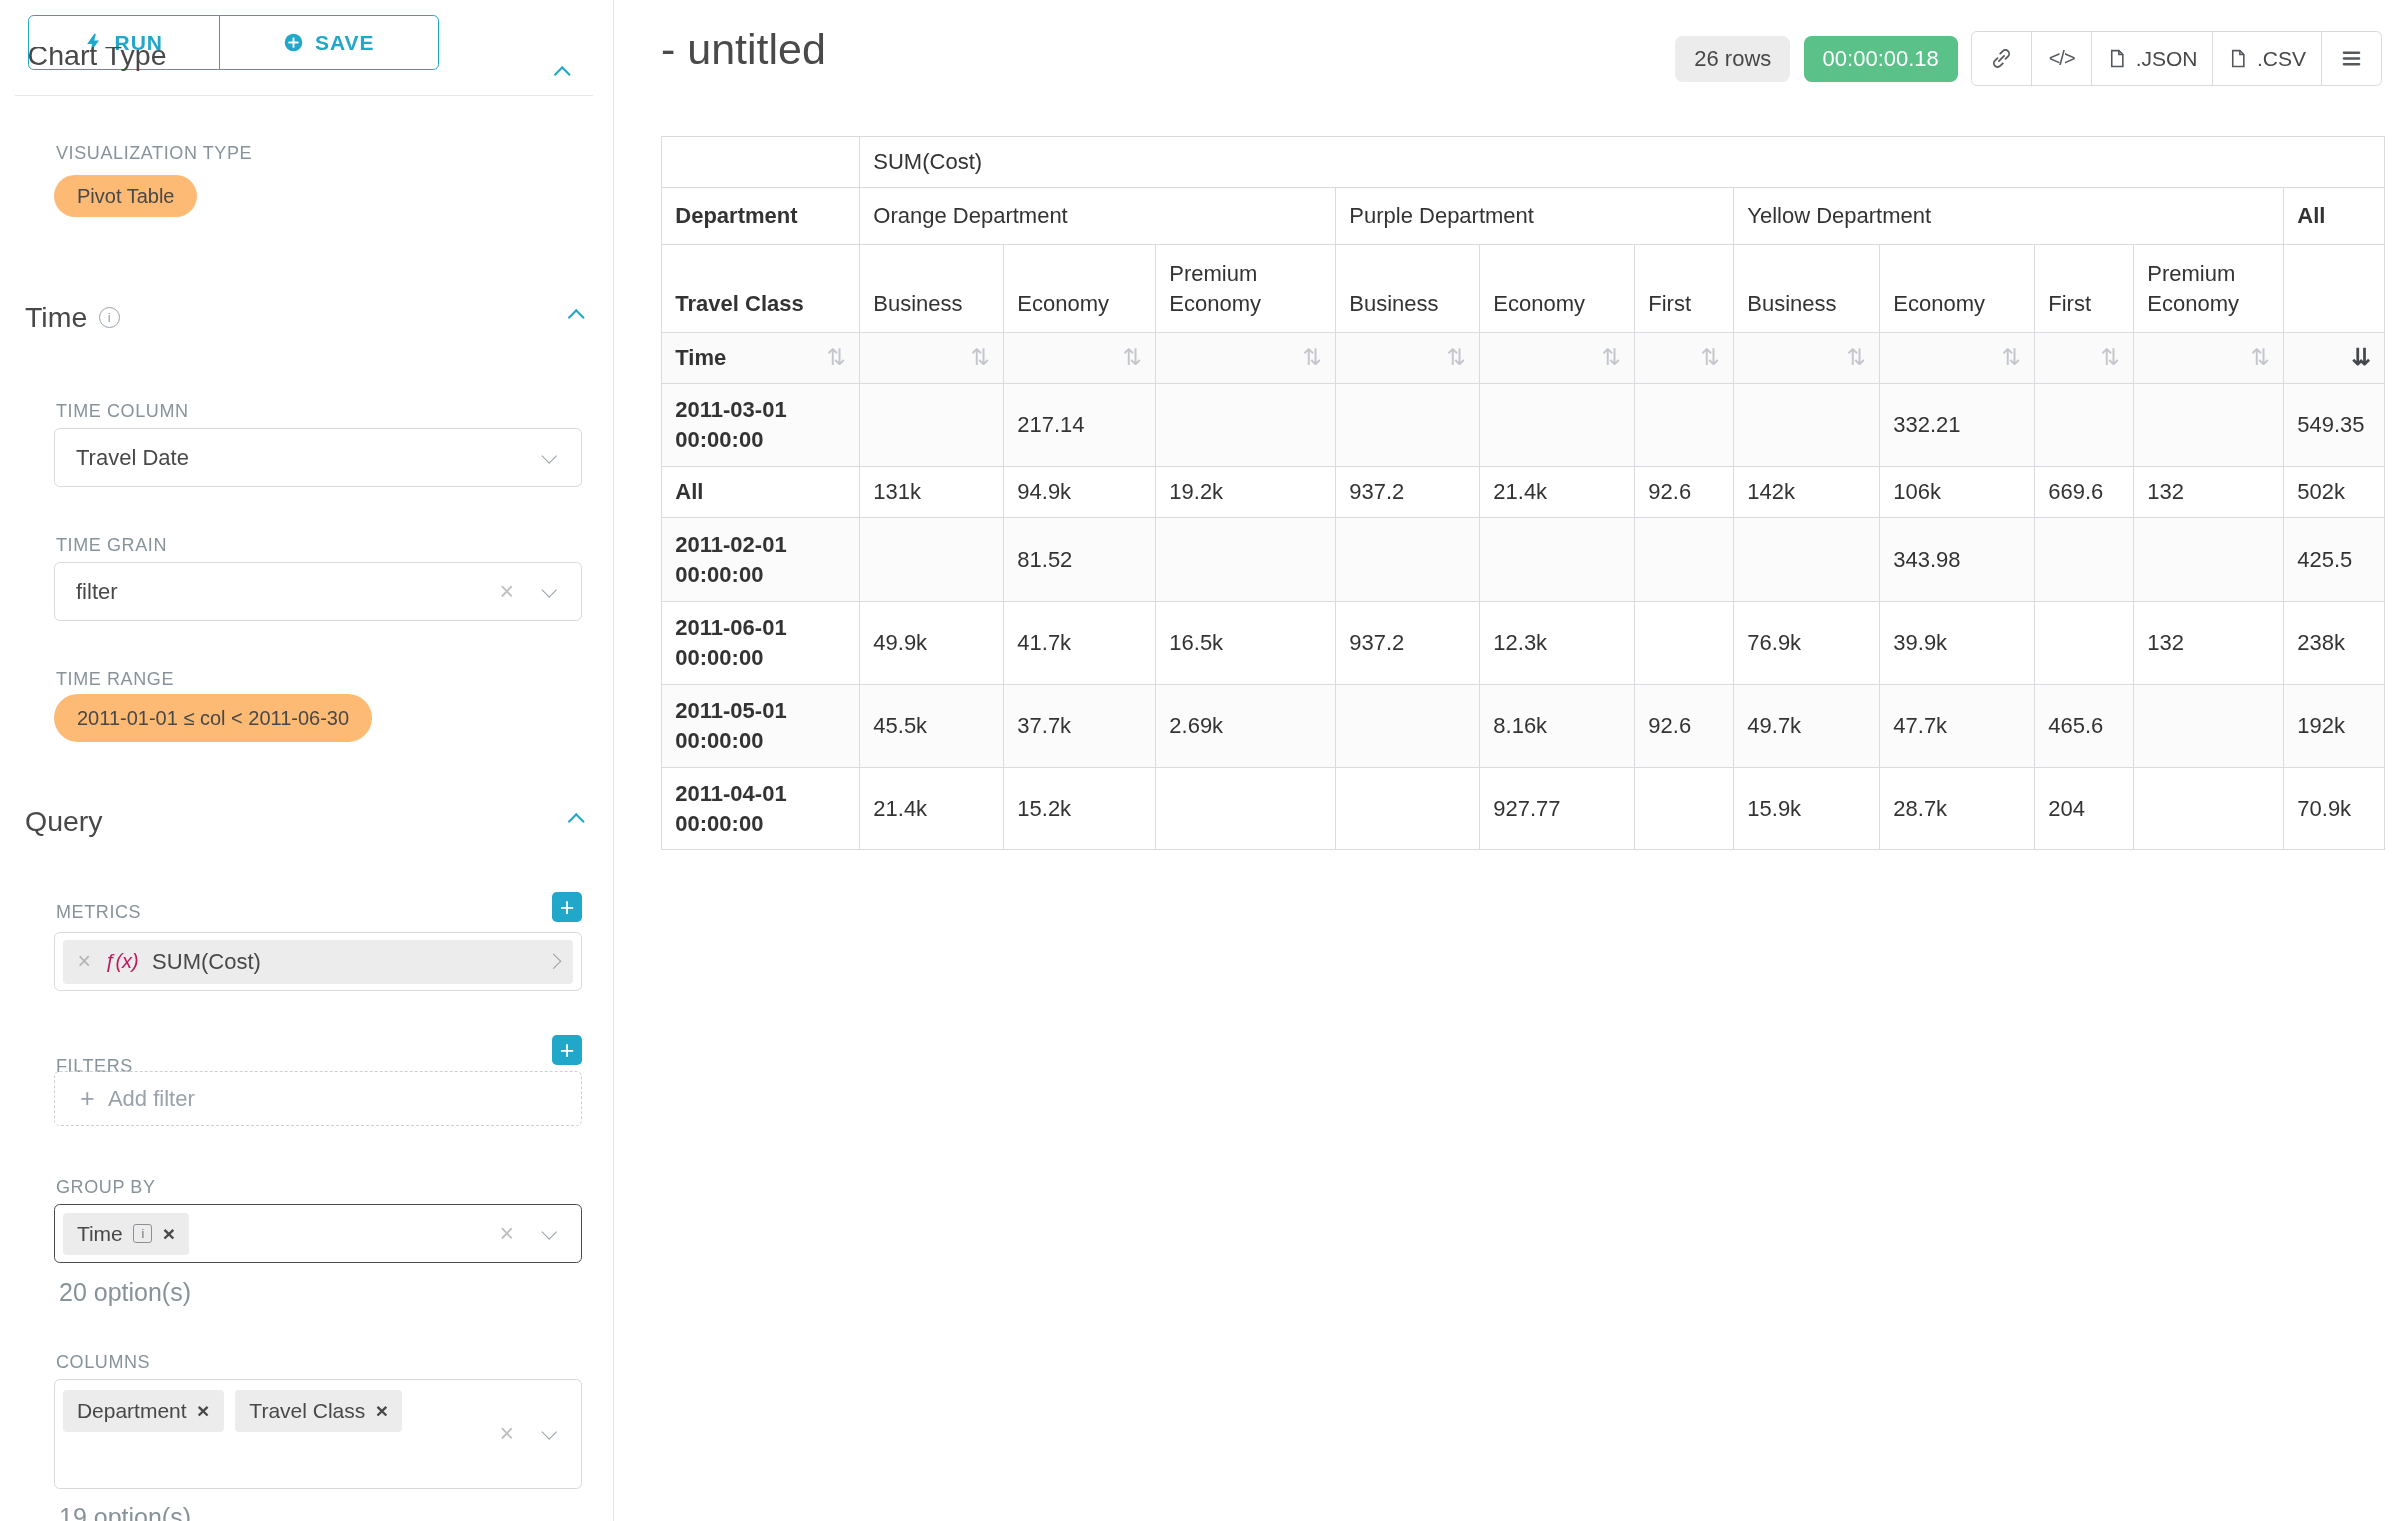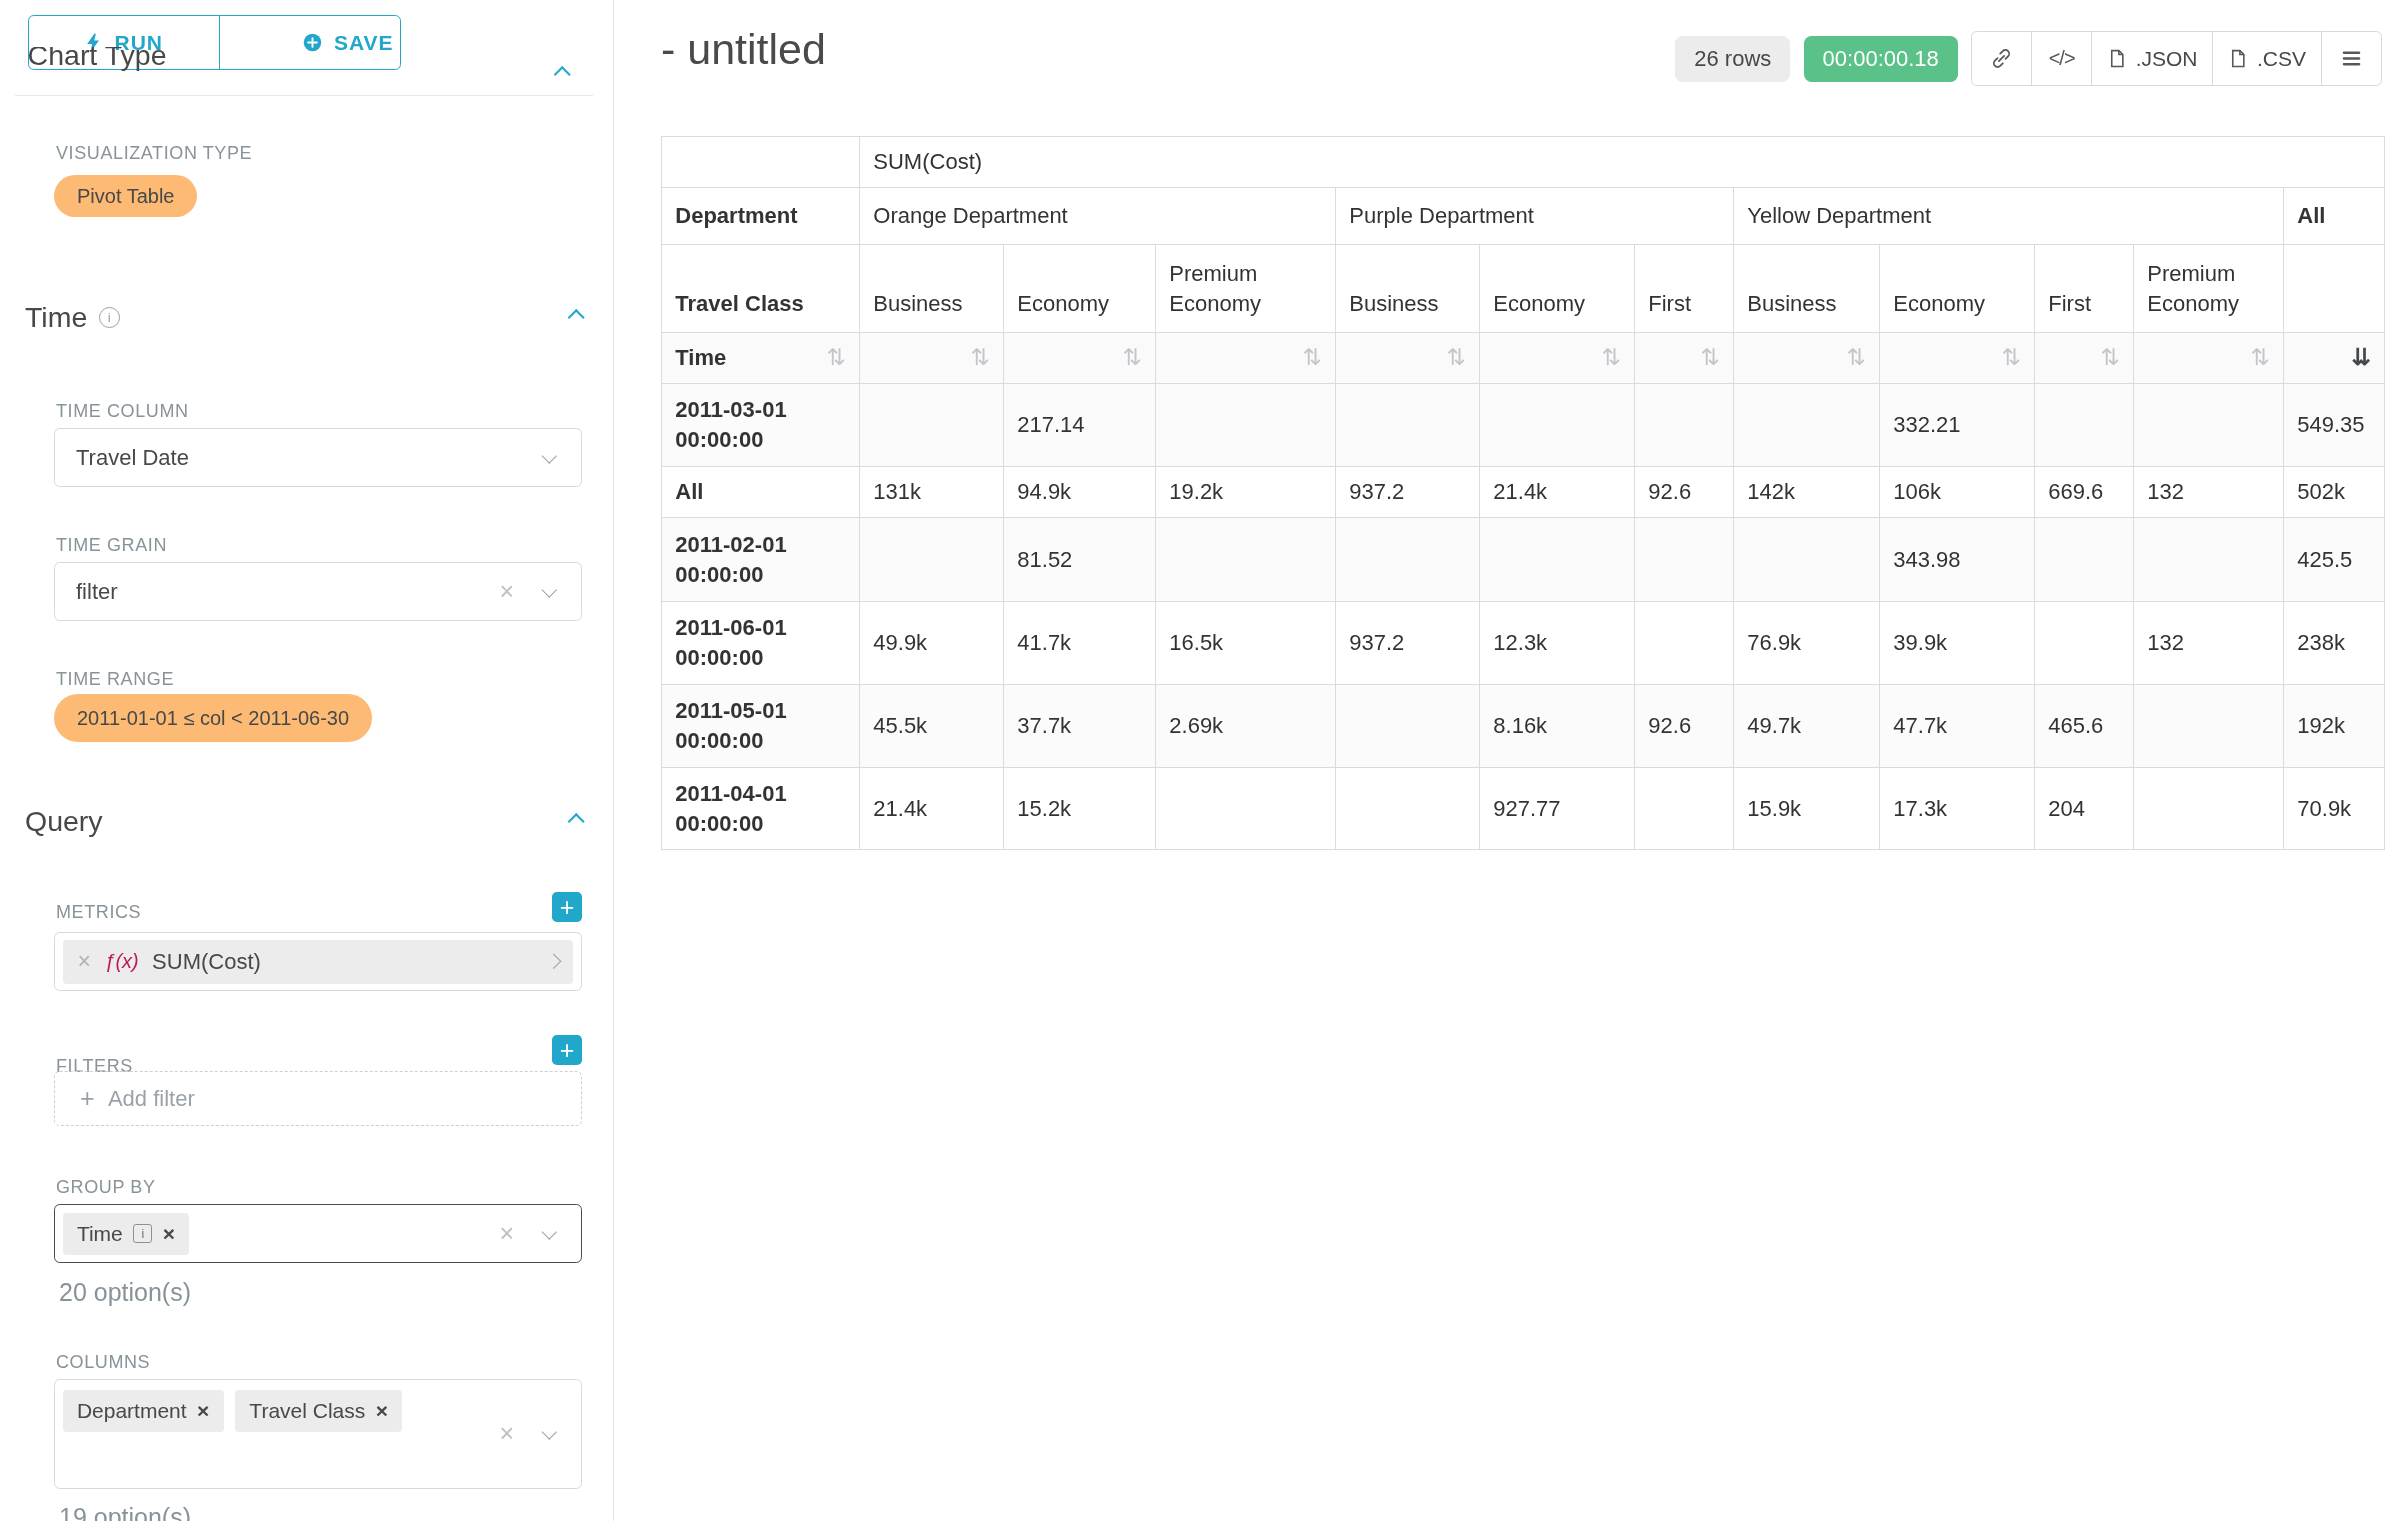--- a/index.html
+++ b/index.html
@@ -11,21 +11,21 @@
   }
 
   
   .sidebar { position:absolute; left:0; top:0; width:614px; height:1522px; background:#fff; border-right:1px solid #e4e4e4; }
 
   .btns { position:absolute; top:15px; left:27.6px; display:flex; }
   .btn { height:55px; background:#fff; border:1px solid #20a7c9; color:#20a7c9;
          font-size:21px; font-weight:600; letter-spacing:1px; display:flex; align-items:center;
          justify-content:center; gap:11.4px; cursor:pointer; font-family:inherit; }
   .btn-run { width:192px; border-radius:5.7px 0 0 5.7px; }
-  .btn-save { width:182px; margin-left:-1px; border-radius:0 5.7px 5.7px 0;justify-content:flex-end; }
+  .btn-save { width:220px; margin-left:-1px; border-radius:0 5.7px 5.7px 0; }
 
   .cliprow { position:absolute; top:47px; left:27.6px; width:554px; height:34px; overflow:hidden; }
   .cliprow .heading { display:block; margin-top:-9.5px; font-size:28.5px; color:#484848; line-height:34px; }
   .clip-chev { position:absolute; right:13.3px; top:19px; }
 
   .divider { position:absolute; top:95px; left:15px; width:578px; height:1px; background:#e8e8e8; }
 
   .caps-label { position:absolute; font-size:18px; color:#879399; letter-spacing:0.6px; font-weight:500; }
 
   .pill { display:inline-flex; align-items:center; background:#fdba74; color:#484848; }
@@ -447,21 +447,21 @@
           </tr>
           <tr style="height:82px" class="">
             <th class="rowh">2011-04-01 00:00:00</th>
             <td>21.4k</td>
             <td>15.2k</td>
             <td></td>
             <td></td>
             <td>927.77</td>
             <td></td>
             <td>15.9k</td>
-            <td>17.3k</td>
+            <td>28.7k</td>
             <td>204</td>
             <td></td>
             <td>70.9k</td>
           </tr>
         </tbody>
       </table>
 
   </main>
 </div>
 

